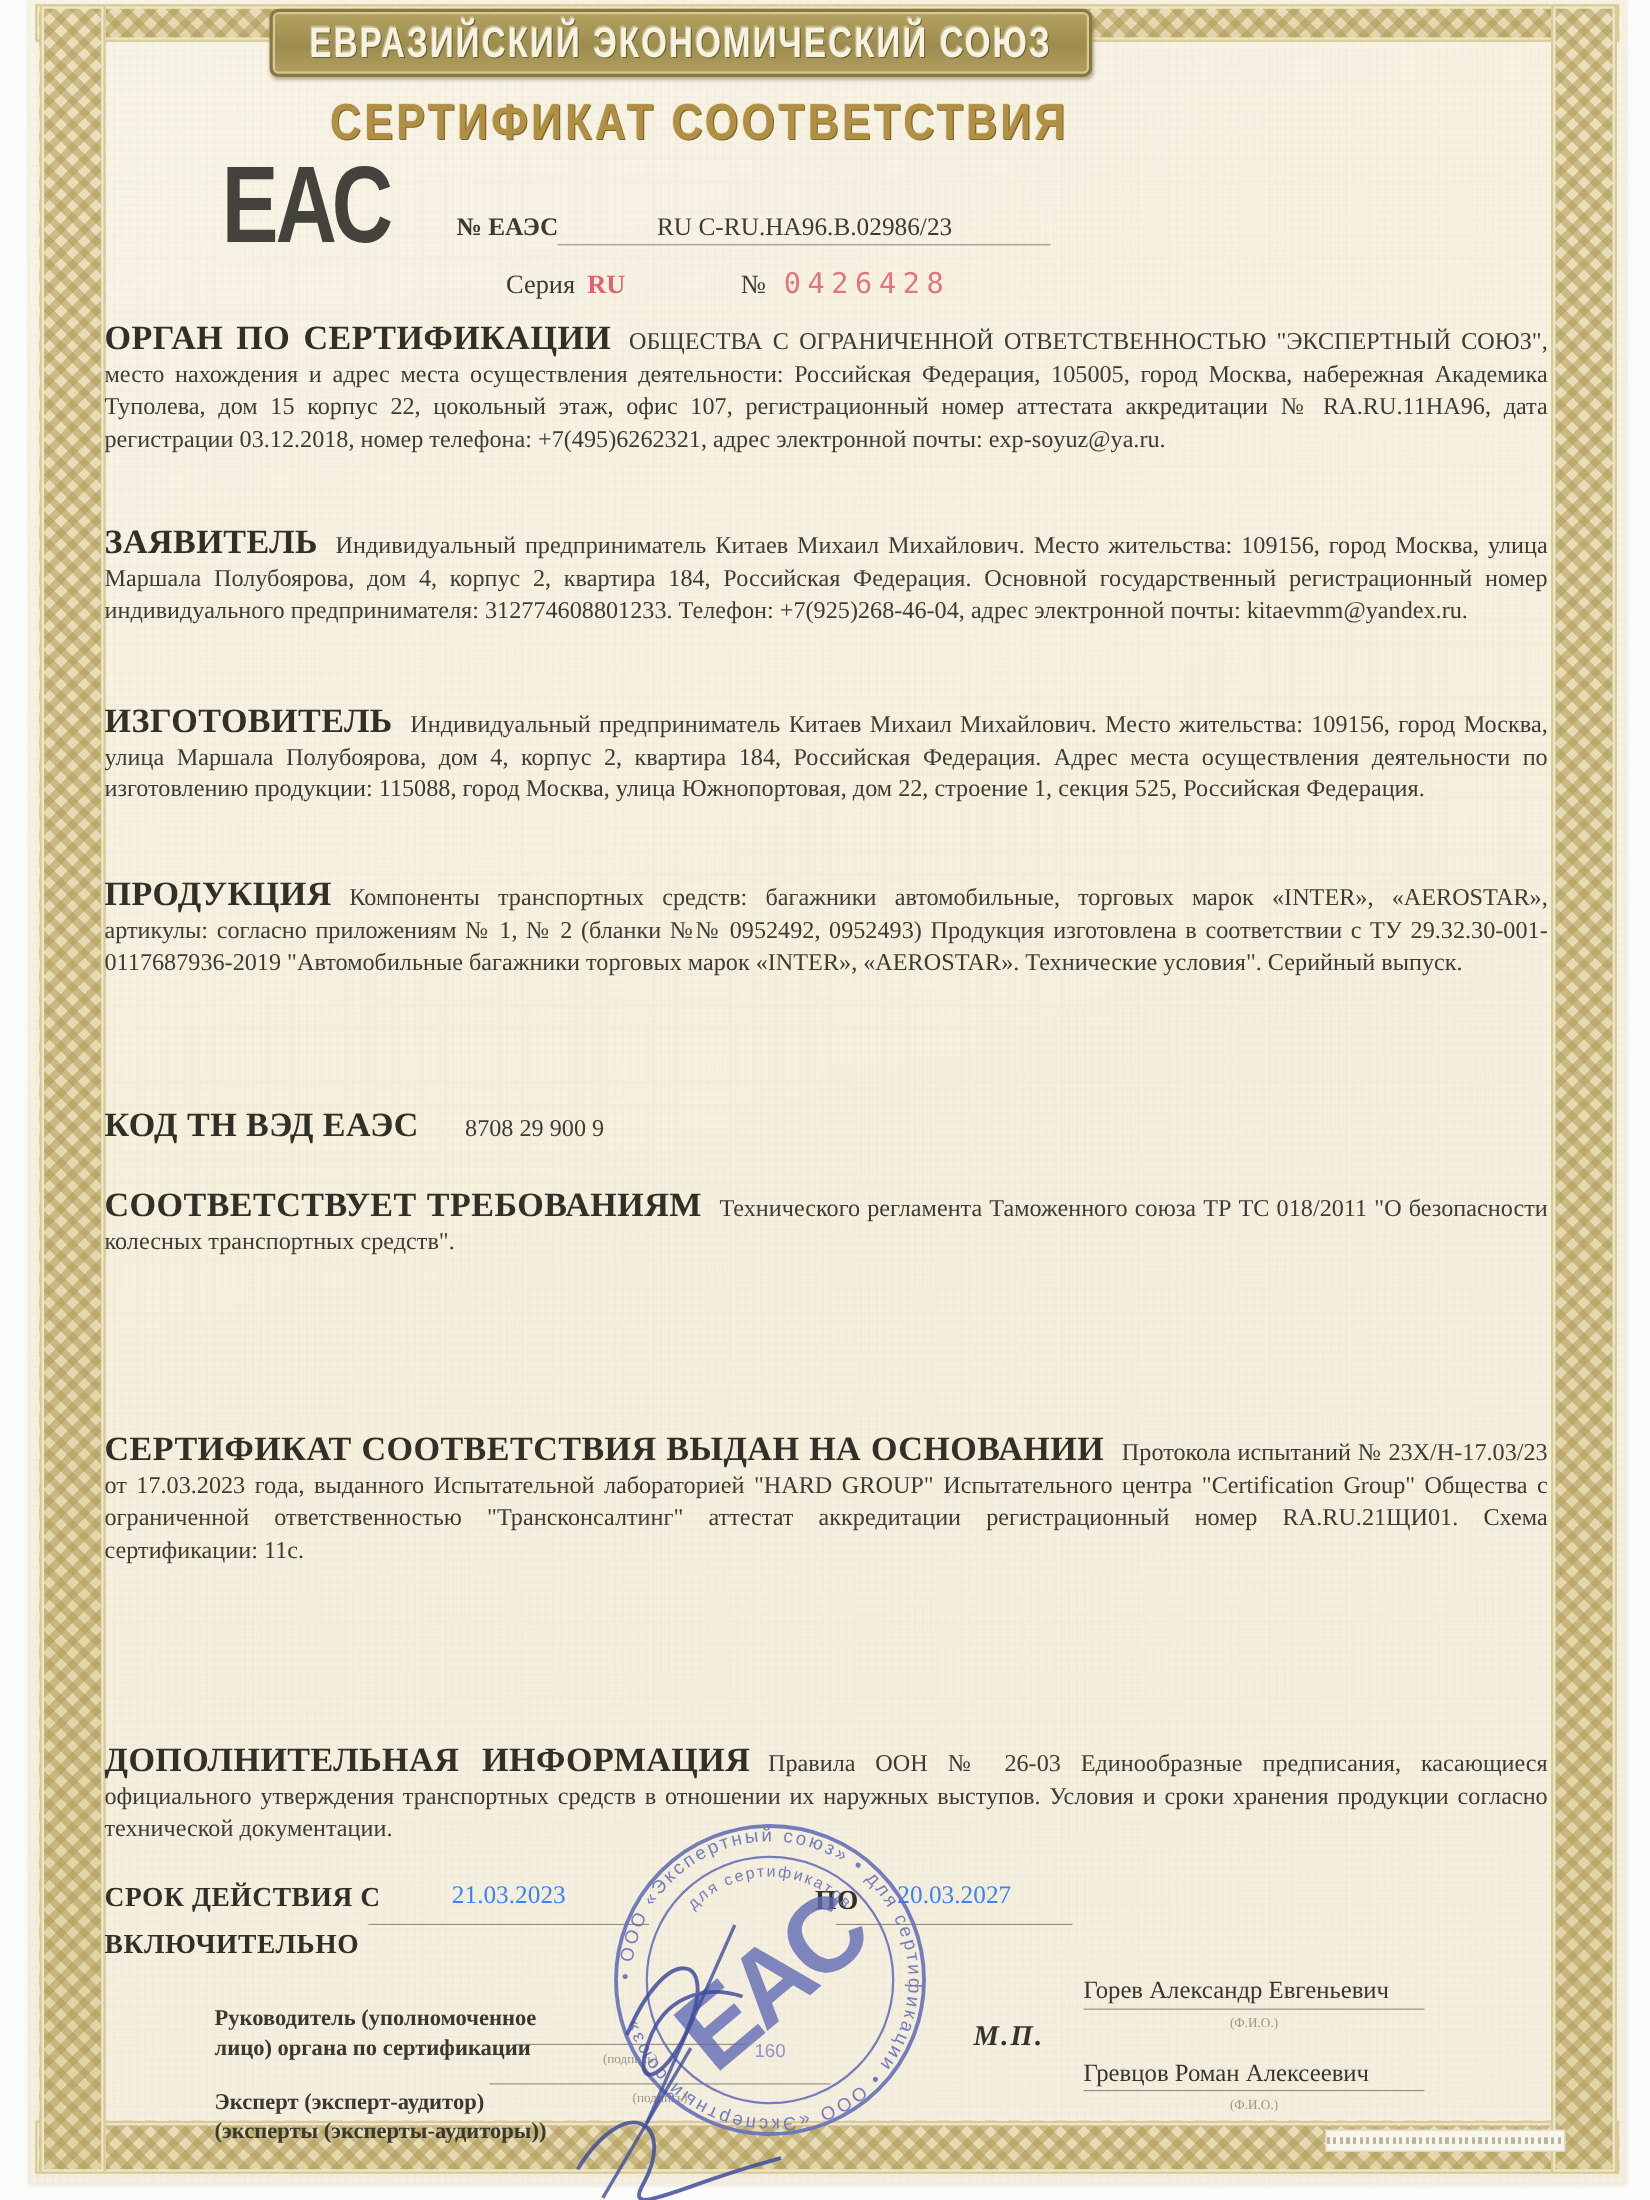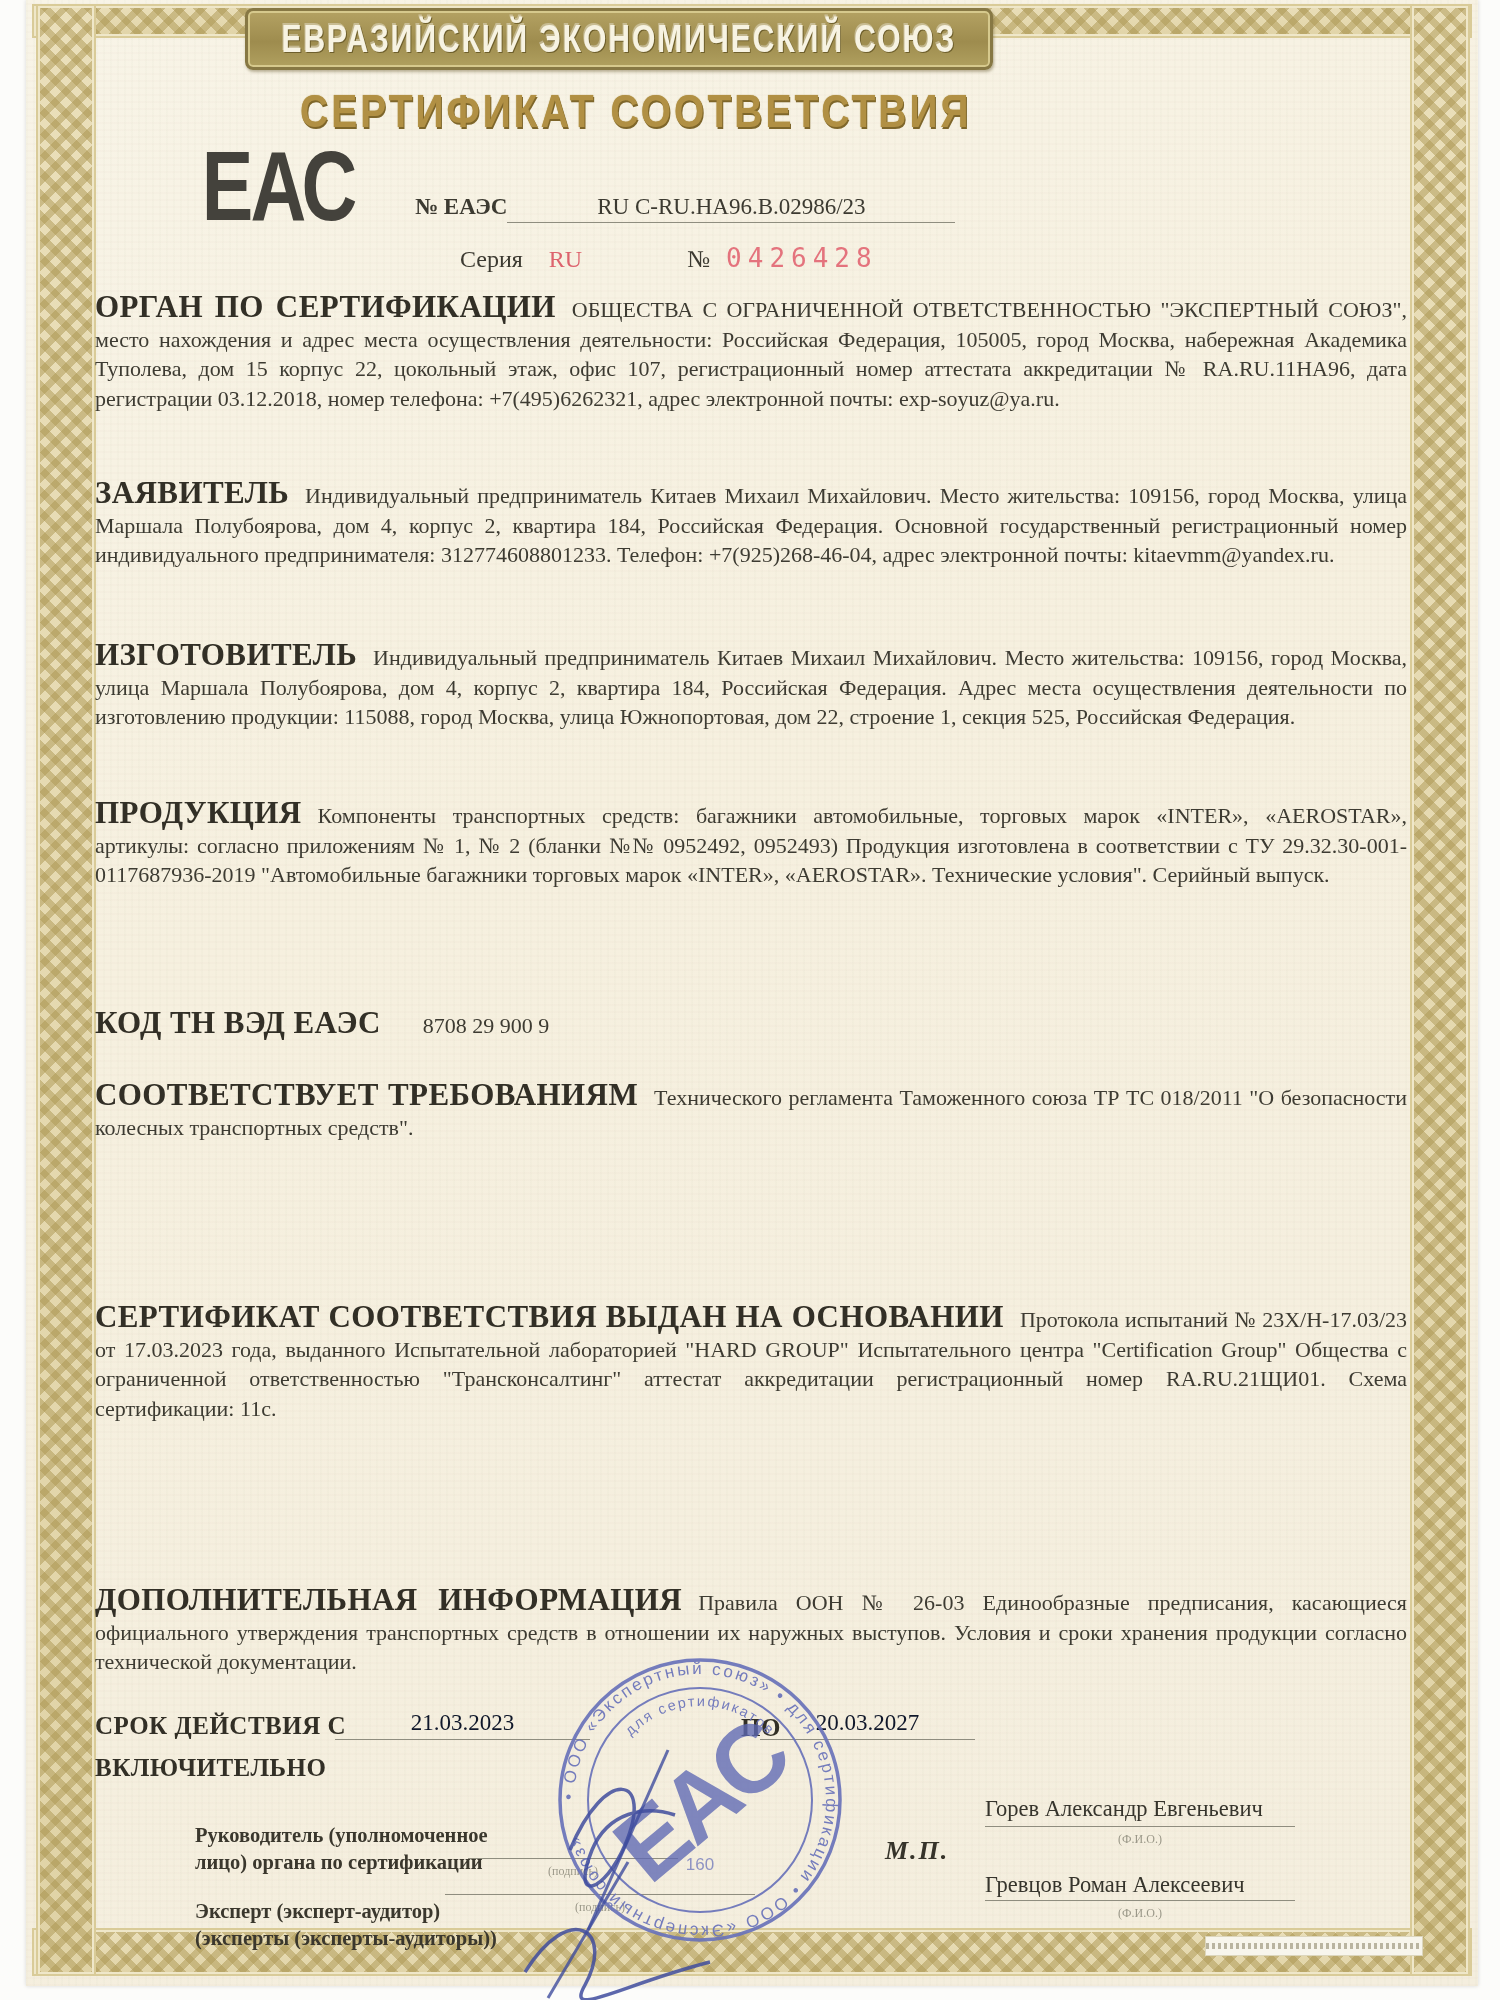--- a/index.html
+++ b/index.html
@@ -39,34 +39,34 @@
   .eac{position:absolute;left:195px;top:138px;z-index:4;
        font-family:"Liberation Sans",sans-serif;font-weight:bold;font-size:84px;
        color:#44423c;letter-spacing:-3px;transform:scale(.92,1.18);}
 
   .numrow{position:absolute;left:415px;top:194px;font-size:23px;color:#3c3a31;z-index:4;}
   .numrow .lbl{font-weight:bold;}
   .numline{display:inline-block;min-width:420px;text-align:center;
            border-bottom:1.5px solid #8f8d7f;padding:0 14px 2px;}
   .seriesrow{position:absolute;left:460px;top:243px;font-size:24px;color:#3c3a31;z-index:4;}
   .red{color:#dd636d;}
-  .series-ru{font-weight:normal;margin-left:26px;}
+  .series-ru{font-weight:bold;margin-left:11px;}
   .blank-no-sign{margin-left:105px;}
   .blank-num{font-family:"DejaVu Sans Mono",monospace;font-size:26px;letter-spacing:6px;
              color:#e4737d;margin-left:16px;}
 
   .sec{position:absolute;left:95px;width:1312px;margin:0;
        font-size:22px;line-height:29.5px;color:#3d3b32;text-align:justify;}
   .sec .h{font-weight:bold;font-size:31px;letter-spacing:.4px;color:#322f26;margin-right:16px;}
   .sec.codeline .h{margin-right:42px;}
 
   .validity{z-index:3;}
   .v-lbl{position:absolute;left:95px;font-weight:bold;font-size:25px;color:#322f26;letter-spacing:.5px;}
-  .v-date{position:absolute;font-size:23px;color:#0f172a;text-align:center;
-          border-bottom:1.5px solid #8f8d7f;padding-bottom:3px;}
+  .v-date{position:absolute;font-size:23px;color:#3b82f6;text-align:center;
+          border-bottom:1.5px solid #8f8d7f;padding-bottom:13px;}
 
   .sig-lbl{position:absolute;font-weight:bold;font-size:20.5px;line-height:27px;color:#3a372d;}
   .sigline{position:absolute;border-bottom:1.5px solid #8f8d7f;}
   .caption{position:absolute;font-size:12px;color:#9b9889;text-align:center;}
   .mp{position:absolute;left:885px;top:1836px;font-weight:bold;font-size:26px;
       letter-spacing:2px;color:#36332a;font-style:italic;}
   .name{position:absolute;left:985px;font-size:22.5px;color:#36342c;white-space:nowrap;}
 
   .stamp{position:absolute;left:548px;top:1648px;width:304px;height:304px;z-index:6;opacity:.92;}
   .strokes{position:absolute;left:420px;top:1600px;width:560px;height:400px;z-index:7;}

